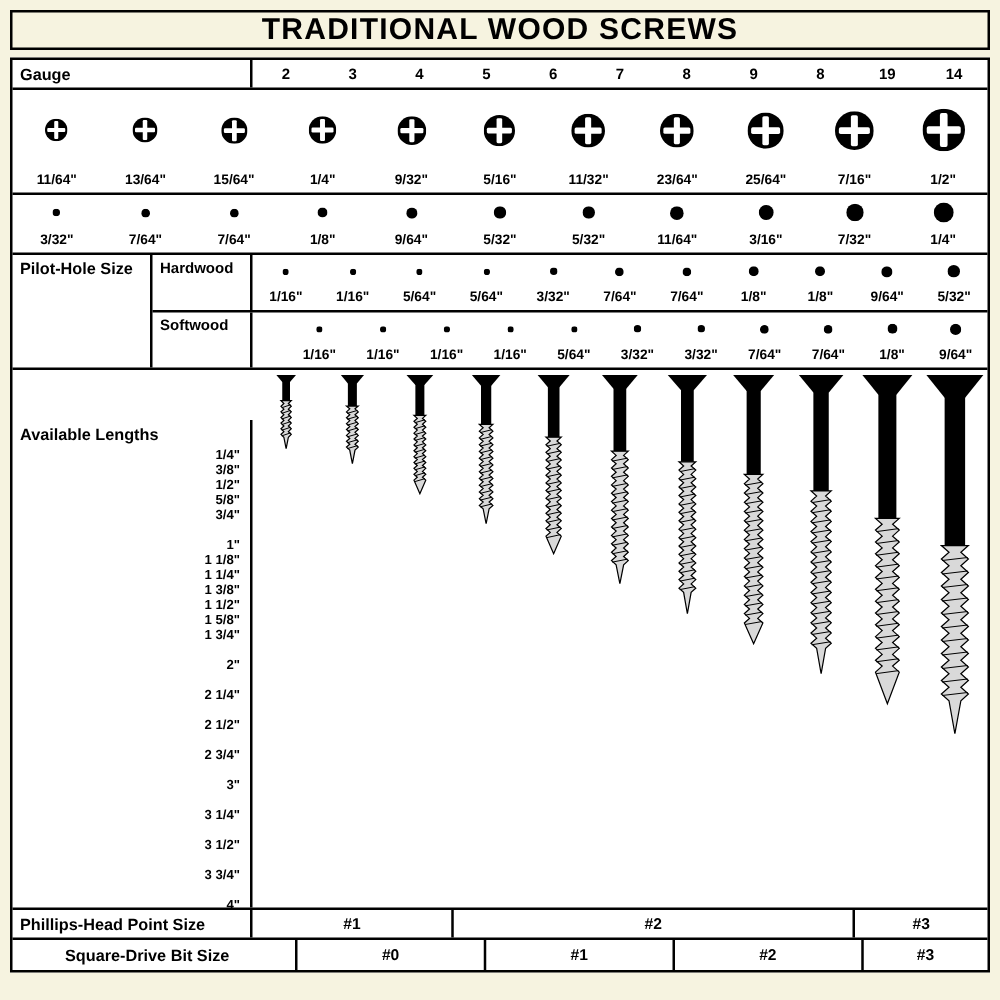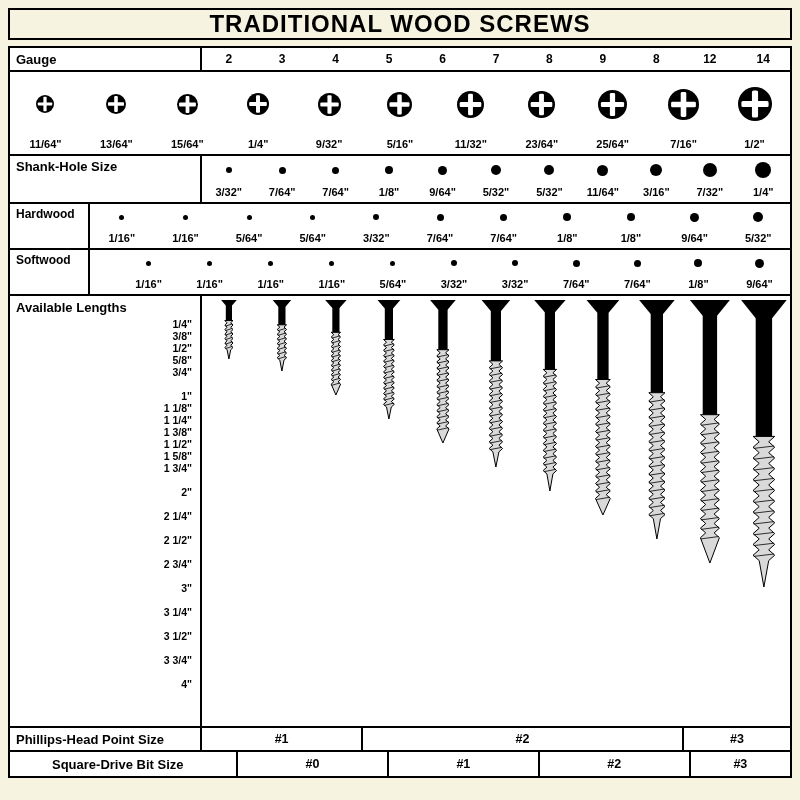--- a/index.html
+++ b/index.html
@@ -37,21 +37,21 @@
   .sym-wrap { flex: 1; display: flex; align-items: center; justify-content: center; }
   .sym-label { font-weight: bold; font-size: 11px; padding-top: 2px; white-space: nowrap; }
 
   .pilot-block { height: 92px; display: flex; border-bottom: 2px solid #000; }
   .pilot-label { width: 112px; border-right: 2px solid #000; font-weight: bold; font-size: 13px; padding: 3px 6px; }
   .pilot-rows { flex: 1; display: flex; flex-direction: column; }
   .row-pilot { flex: 1; display: flex; border-bottom: 2px solid #000; }
   .row-pilot.last { border-bottom: none; gap: 28px; }
   .sub-label { width: 80px; border-right: 2px solid #000; font-weight: bold; font-size: 12px; padding: 3px 6px; }
 
-  .lengths-left { width: 192px; border-right: 2px solid #000; position: relative; }
+  .lengths-left { width: 192px; border-right: 2px solid #000; position: relative; margin-top: 40px; }
   .lengths-title { position: absolute; top: 4px; left: 6px; font-weight: bold; font-size: 13px; }
   #length-labels { position: absolute; inset: 0; }
   .length-label { position: absolute; right: 8px; font-weight: bold; font-size: 10.5px; line-height: 14px; white-space: nowrap; }
 
   .screw-cell { flex: 1 1 0; display: flex; justify-content: center; align-items: flex-start; padding-top: 3px; min-width: 0; }
   .screw-cell svg { display: block; }
 
   .spans { flex: 1; display: flex; }
   .span-cell { display: flex; align-items: center; justify-content: center; font-weight: bold; font-size: 12.5px; }
   .span-border { border-right: 2px solid #000; }
@@ -72,21 +72,21 @@
       <div class="cells" id="gauge-cells">
           <div class="cell gauge-num">2</div>
           <div class="cell gauge-num">3</div>
           <div class="cell gauge-num">4</div>
           <div class="cell gauge-num">5</div>
           <div class="cell gauge-num">6</div>
           <div class="cell gauge-num">7</div>
           <div class="cell gauge-num">8</div>
           <div class="cell gauge-num">9</div>
           <div class="cell gauge-num">8</div>
-          <div class="cell gauge-num">12</div>
+          <div class="cell gauge-num">19</div>
           <div class="cell gauge-num">14</div>
         </div>
     </div>
 
     <div class="row row-headbore">
       <div class="cells" id="headbore-cells">
           <div class="cell sym-cell">
             <div class="sym-wrap">
               <svg width="18" height="18">
                 <circle cx="9" cy="9" r="9" fill="#000000"></circle>
@@ -193,21 +193,20 @@
                 <rect x="3.3999999999999986" y="13.94" width="27.200000000000003" height="6.12" rx="1.53" fill="#fff"></rect>
                 <rect x="13.94" y="3.3999999999999986" width="6.12" height="27.200000000000003" rx="1.53" fill="#fff"></rect>
               </svg>
             </div>
             <div class="sym-label">1/2"</div>
           </div>
         </div>
     </div>
 
     <div class="row row-shank">
-      <div class="label-cell">Shank-Hole Size</div>
       <div class="cells" id="shank-cells">
           <div class="cell sym-cell">
             <div class="sym-wrap">
               <svg width="6" height="6">
                 <circle cx="3" cy="3" r="3" fill="#000000"></circle>
               </svg>
             </div>
             <div class="sym-label">3/32"</div>
           </div>
           <div class="cell sym-cell">
@@ -287,20 +286,21 @@
               <svg width="16" height="16">
                 <circle cx="8" cy="8" r="8" fill="#000000"></circle>
               </svg>
             </div>
             <div class="sym-label">1/4"</div>
           </div>
         </div>
     </div>
 
     <div class="pilot-block">
+      <div class="pilot-label">Pilot-Hole Size</div>
       <div class="pilot-rows">
         <div class="row-pilot">
           <div class="sub-label">Hardwood</div>
           <div class="cells" id="hardwood-cells">
               <div class="cell sym-cell">
                 <div class="sym-wrap">
                   <svg width="5" height="5">
                     <circle cx="2.5" cy="2.5" r="2.5" fill="#000000"></circle>
                   </svg>
                 </div>

